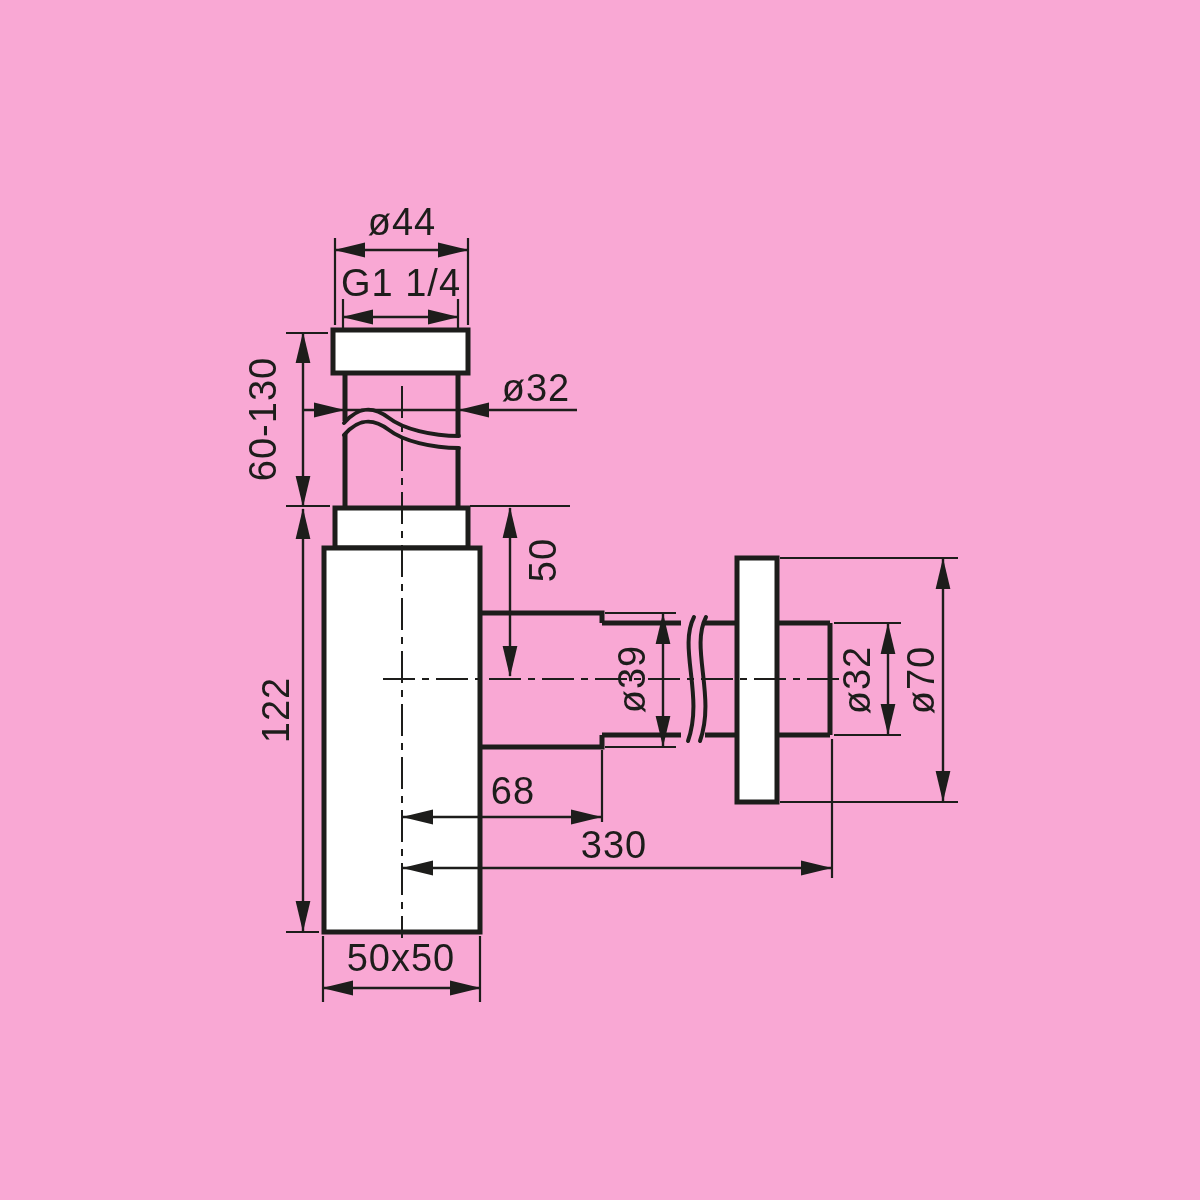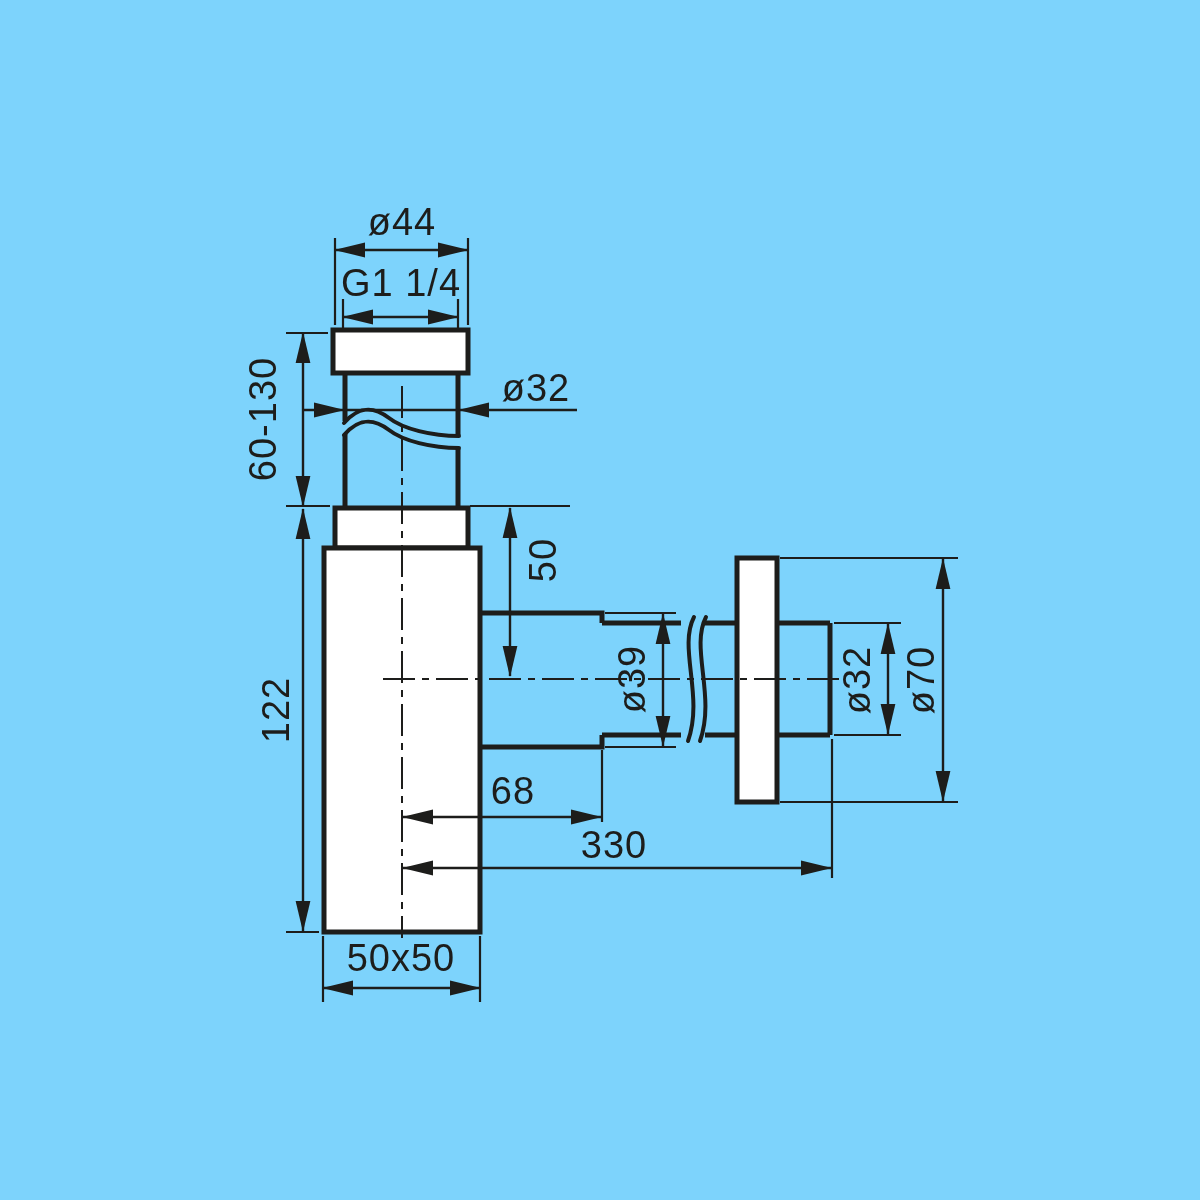--- a/index.html
+++ b/index.html
@@ -4,21 +4,21 @@
 <style>
   html, body {
     margin: 0;
     padding: 0;
     background: #ffffff;
   }
   .canvas {
     position: relative;
     width: 1200px;
     height: 1200px;
-    background: #7dd3fc;
+    background: #f9a8d4;
     overflow: hidden;
   }
   svg { display: block; }
 
   .outline {
     fill: none;
     stroke: #1d1d1b;
     stroke-width: 5;
     stroke-linejoin: miter;
   }

